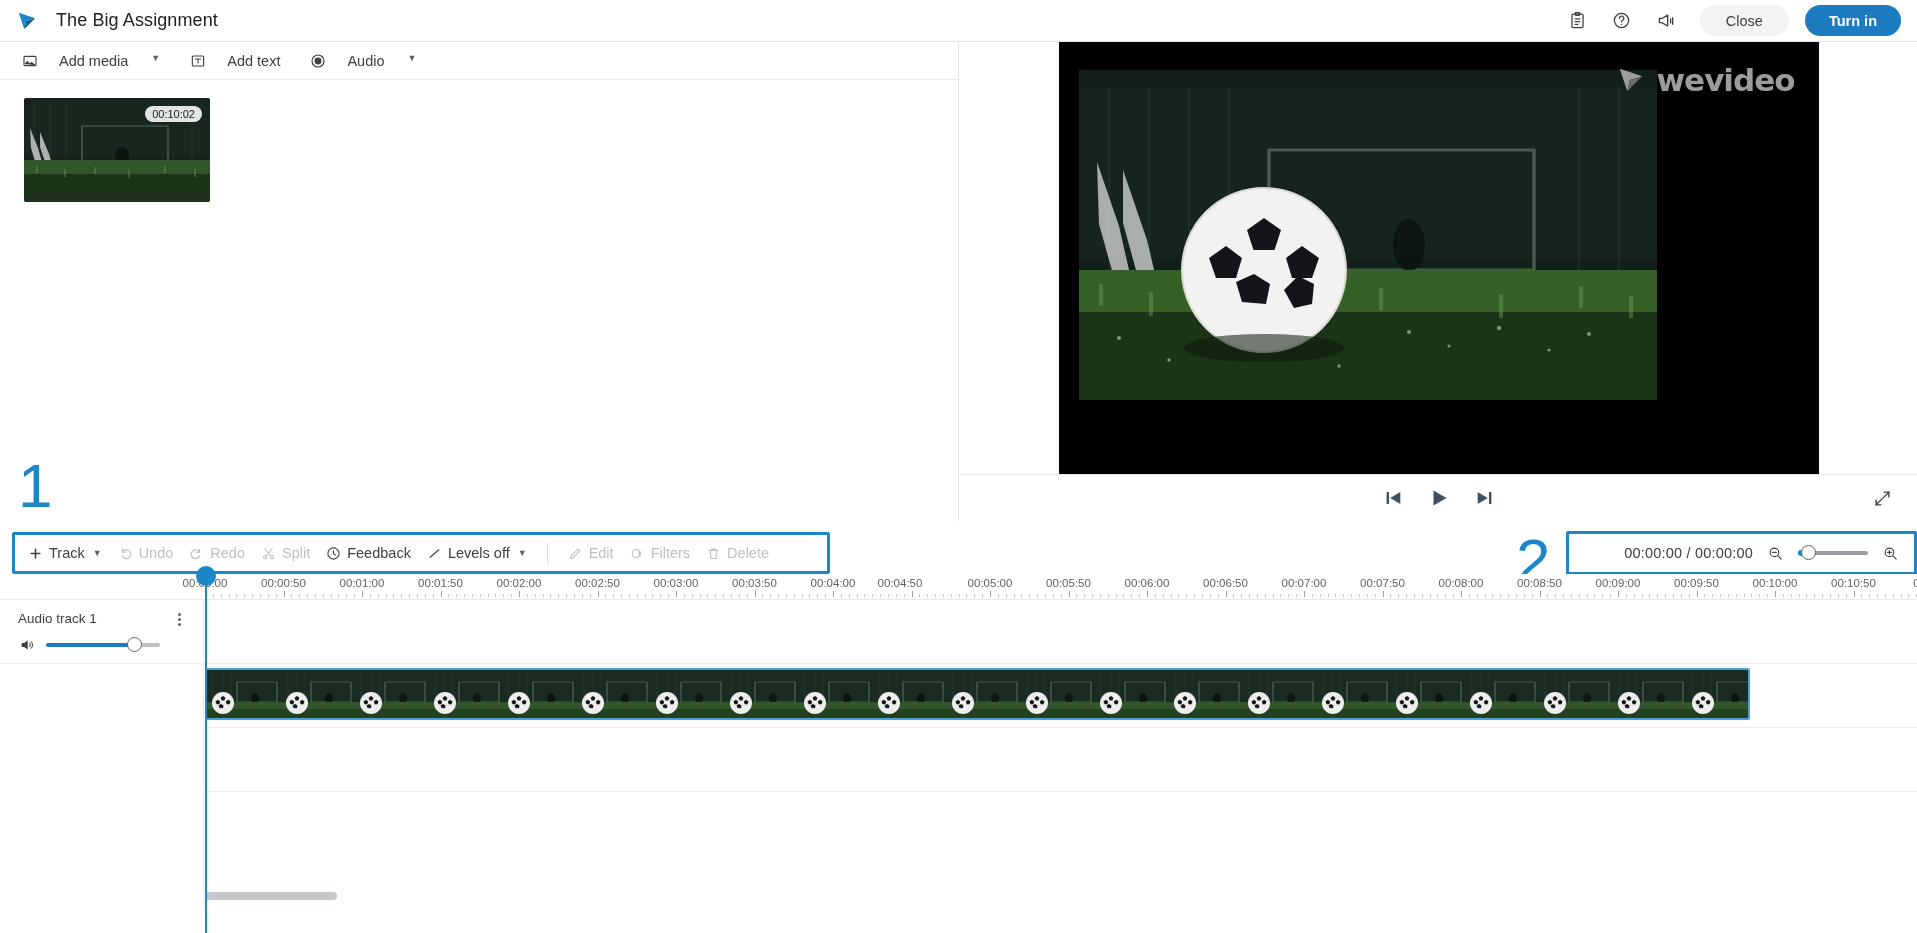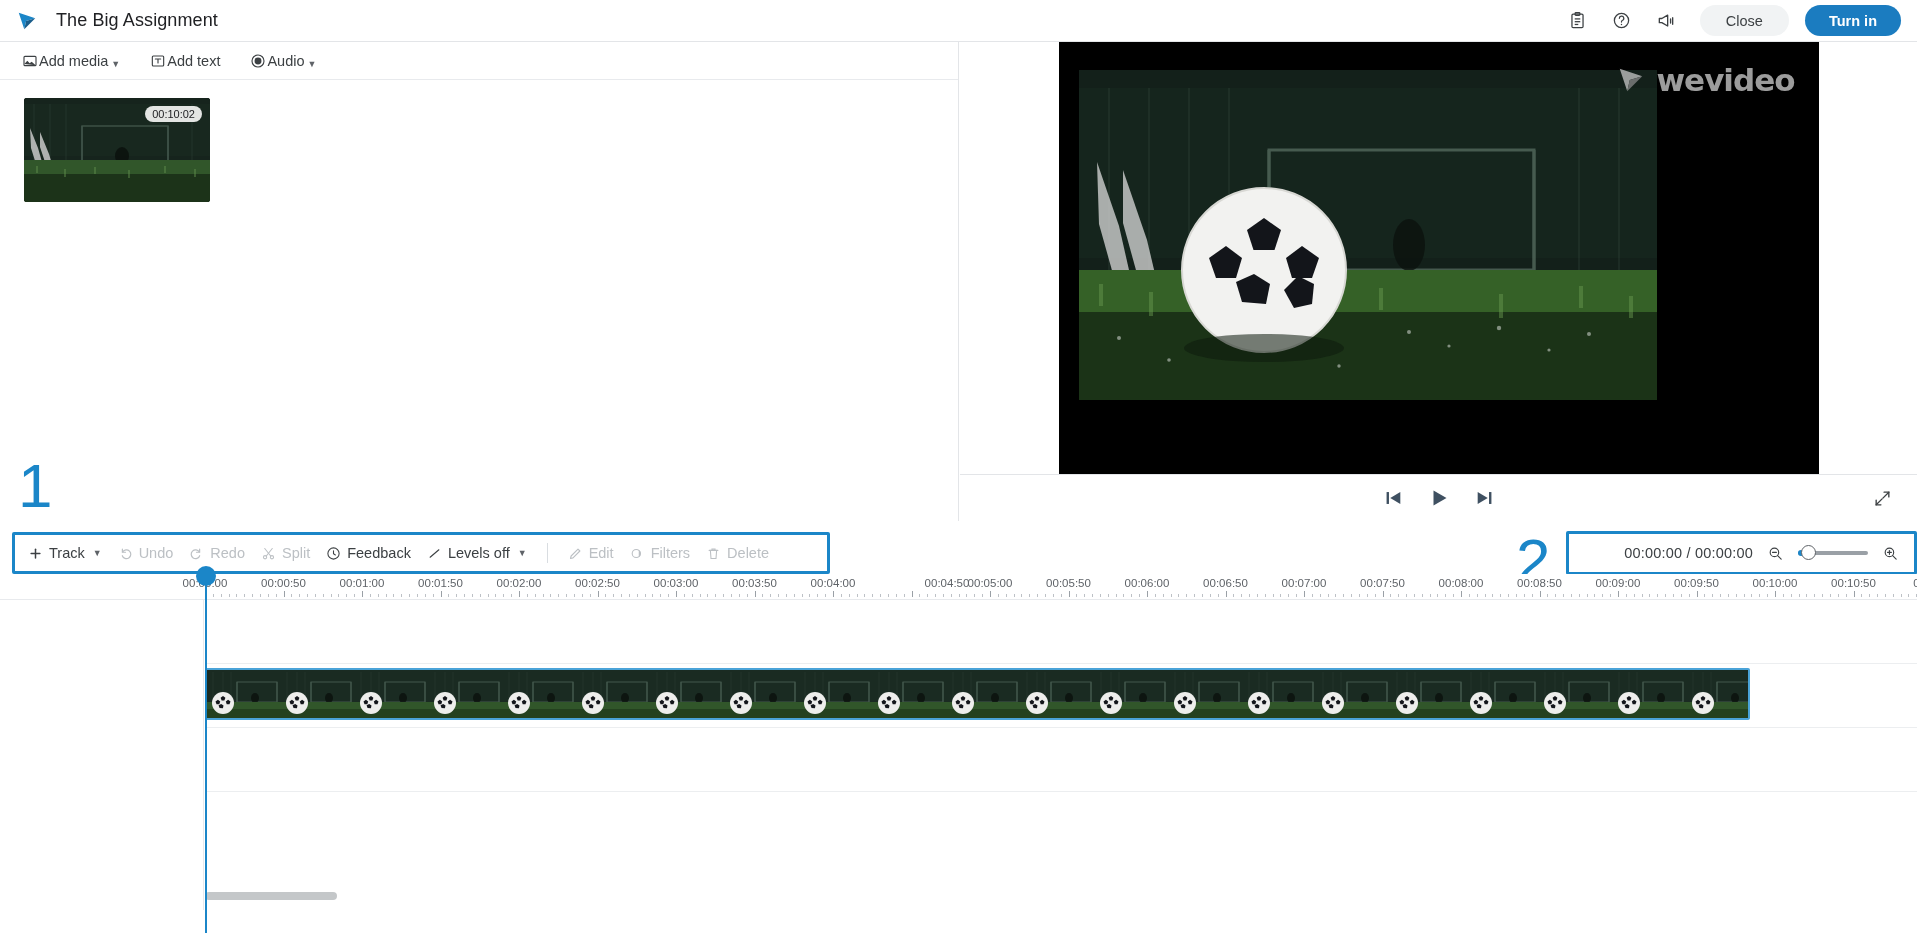--- a/index.html
+++ b/index.html
@@ -44,21 +44,21 @@
   
   .media-panel {
     position: absolute; top: 42px; left: 0; width: 959px; height: 479px;
     background: #fff; border-right: 1px solid #e3e5e8;
   }
   .media-toolbar {
     height: 38px; display: flex; align-items: center; gap: 26px;
     padding-left: 20px; border-bottom: 1px solid #e8eaed; font-size: 14.5px;
   }
   .mt-item {
-    display: flex; align-items: flex-end; gap: 1px; cursor: pointer;
+    display: flex; align-items: flex-start; gap: 21px; cursor: pointer;
     color: #3c4043; padding: 3px 2px; border-radius: 3px;
   }
   .caret { font-size: 9px; color: #5f6368; margin-left: 2px; }
 
   .media-grid { padding: 18px 0 0 24px; display: flex; flex-wrap: wrap; gap: 16px; }
   .media-thumb {
     position: relative; width: 186px; height: 104px; border-radius: 3px;
     overflow: hidden; cursor: pointer; background: #111;
   }
   .thumb-art { position: absolute; inset: 0; }
@@ -670,21 +670,21 @@
         <span class="tick-major" style="left: 628px;"></span>
         <span class="tick-minor" style="left: 635.85px;"></span>
         <span class="tick-minor" style="left: 643.7px;"></span>
         <span class="tick-minor" style="left: 651.55px;"></span>
         <span class="tick-minor" style="left: 659.4px;"></span>
         <span class="tick-minor" style="left: 667.25px;"></span>
         <span class="tick-minor" style="left: 675.1px;"></span>
         <span class="tick-minor" style="left: 682.95px;"></span>
         <span class="tick-minor" style="left: 690.8px;"></span>
         <span class="tick-minor" style="left: 698.65px;"></span>
-        <span class="tick-label" style="left: 742px;">00:04:50</span>
+        <span class="tick-label" style="left: 695px;">00:04:50</span>
         <span class="tick-major" style="left: 706.5px;"></span>
         <span class="tick-minor" style="left: 714.35px;"></span>
         <span class="tick-minor" style="left: 722.2px;"></span>
         <span class="tick-minor" style="left: 730.05px;"></span>
         <span class="tick-minor" style="left: 737.9px;"></span>
         <span class="tick-minor" style="left: 745.75px;"></span>
         <span class="tick-minor" style="left: 753.6px;"></span>
         <span class="tick-minor" style="left: 761.45px;"></span>
         <span class="tick-minor" style="left: 769.3px;"></span>
         <span class="tick-minor" style="left: 777.15px;"></span>
@@ -821,20 +821,42 @@
         <span class="tick-minor" style="left: 1711.3px;"></span>
         <span class="tick-label" style="left: 1727px;">00:11:0</span>
       </div>
   </div>
 
   <div class="tracks-area">
 
     <div class="track-head-col">
 
 
+      <div class="track-head">
+        <span class="th-title">Audio track 1</span>
+        <span class="kebab">
+            <i></i>
+            <i></i>
+            <i></i>
+          </span>
+        <div class="vol-row">
+          <span class="spk">
+            <svg width="18" height="16" viewBox="0 0 24 24" fill="#3c4043">
+              <path d="M4 9v6h4l5 4V5L8 9H4z"></path>
+              <path d="M16 9.2a4 4 0 0 1 0 5.6" fill="none" stroke="#3c4043" stroke-width="1.5" stroke-linecap="round"></path>
+              <path d="M18.4 7a7 7 0 0 1 0 10" fill="none" stroke="#3c4043" stroke-width="1.5" stroke-linecap="round"></path>
+            </svg>
+          </span>
+          <span class="vol-slider">
+            <span class="vs-fill"></span>
+            <span class="vs-rest"></span>
+            <span class="vs-knob"></span>
+          </span>
+        </div>
+      </div>
     </div>
 
     <div class="track-lanes">
       <div class="lane"></div>
       <div class="lane">
         <div class="clip" id="clip-strip">
             <span class="film-cell">
               <svg viewBox="0 0 74 52" preserveAspectRatio="none" width="74" height="52">
                 <rect width="74" height="52" fill="#16241d"></rect>
                 <rect y="0" width="74" height="32" fill="#1a2b22"></rect>

